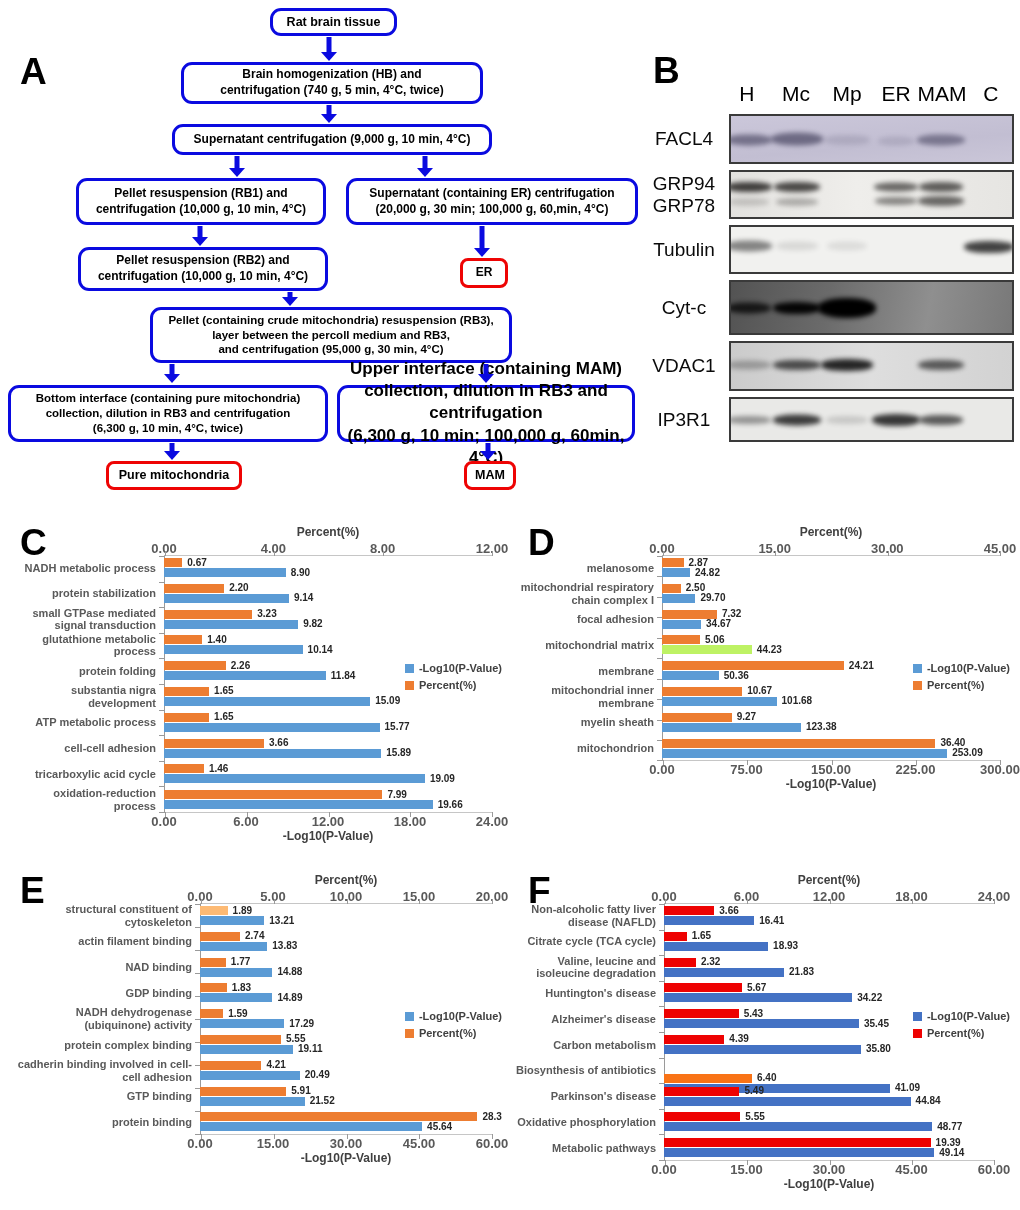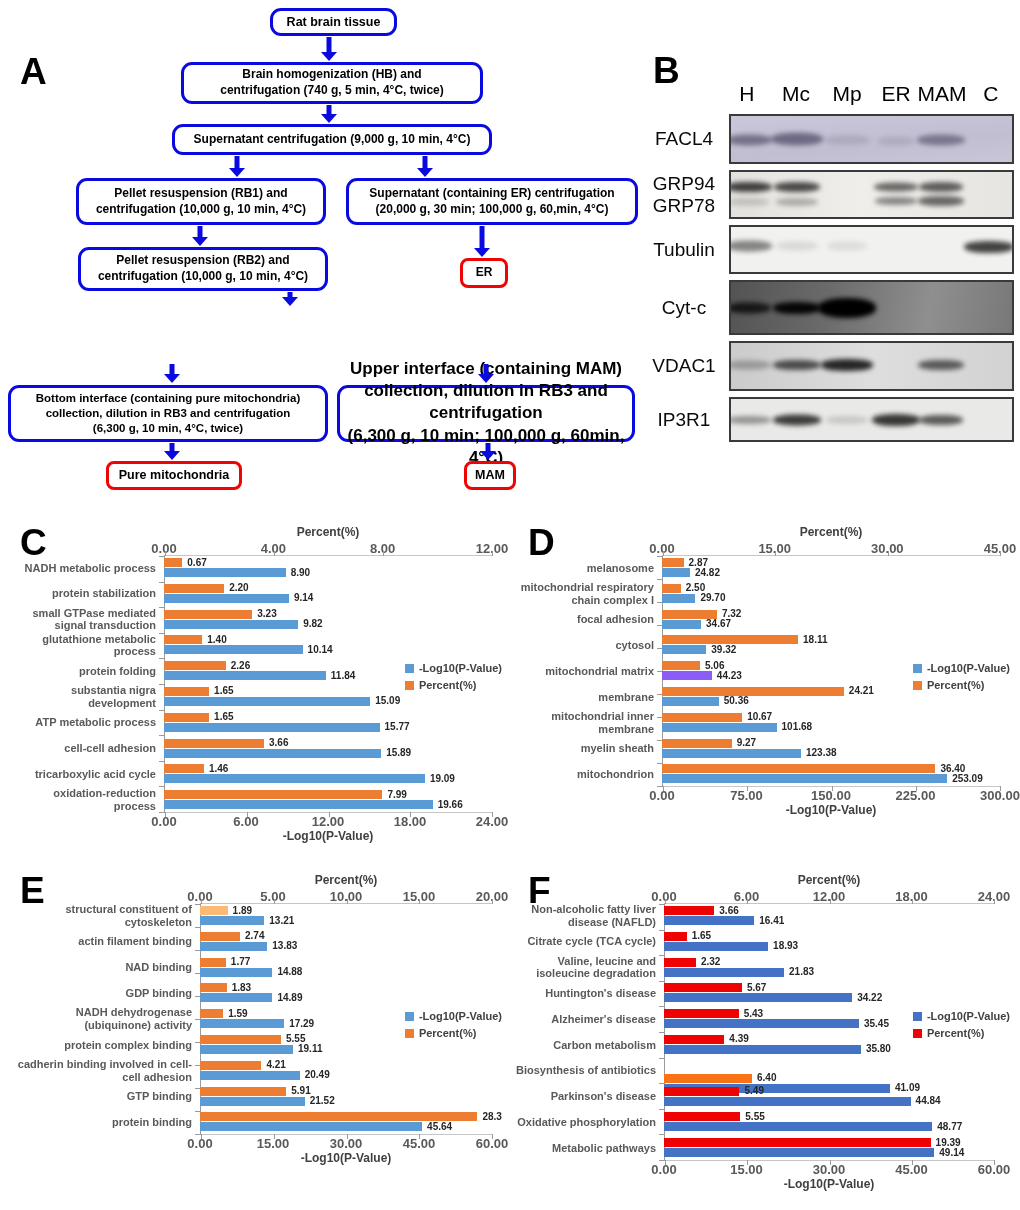--- a/index.html
+++ b/index.html
@@ -70,20 +70,23 @@
   <div class="fbox" style="left:181px;top:62px;width:302px;height:42px;">Brain homogenization (HB) and
 centrifugation (740 g, 5 min, 4°C, twice)</div>
   <div class="fbox" style="left:172px;top:124px;width:320px;height:31px;">Supernatant centrifugation (9,000 g, 10 min, 4°C)</div>
   <div class="fbox" style="left:76px;top:178px;width:250px;height:47px;">Pellet resuspension (RB1) and
 centrifugation (10,000 g, 10 min, 4°C)</div>
   <div class="fbox" style="left:346px;top:178px;width:292px;height:47px;">Supernatant (containing ER) centrifugation
 (20,000 g, 30 min; 100,000 g, 60,min, 4°C)</div>
   <div class="fbox red" style="left:460px;top:258px;width:48px;height:30px;">ER</div>
   <div class="fbox" style="left:78px;top:247px;width:250px;height:44px;">Pellet resuspension (RB2) and
 centrifugation (10,000 g, 10 min, 4°C)</div>
+  <div class="fbox" style="left:150px;top:307px;width:362px;height:56px;font-size:11.5px;">Pellet (containing crude mitochondria) resuspension (RB3),
+layer between the percoll medium and RB3,
+and centrifugation (95,000 g, 30 min, 4°C)</div>
   <div class="fbox" style="left:8px;top:385px;width:320px;height:57px;font-size:11.5px;">Bottom interface (containing pure mitochondria)
 collection, dilution in RB3 and centrifugation
 (6,300 g, 10 min, 4°C, twice)</div>
   <div class="fbox" style="left:337px;top:385px;width:298px;height:57px;font-size:17px;">Upper interface (containing MAM)
 collection, dilution in RB3 and centrifugation
 (6,300 g, 10 min; 100,000 g, 60min, 4°C)</div>
   <div class="fbox red" style="left:106px;top:461px;width:136px;height:29px;font-size:12.5px;">Pure mitochondria</div>
   <div class="fbox red" style="left:464px;top:461px;width:52px;height:29px;font-size:12.5px;">MAM</div>
 
   <div class="arr" style="left:321px;top:37px;height:24px;"></div>
@@ -395,37 +398,26 @@
       <div class="ch-bars">
         <div class="bar pct" style="width:16.26666666666667%;background:#ed7d31;">
               <span class="val">7.32</span>
             </div>
         <div class="bar log" style="width:11.556666666666668%;background:#5b9bd5;">
               <span class="val">34.67</span>
             </div>
       </div>
     </div>
     <div class="ch-row">
-      <div class="ch-lab">cytosol</div>
-      <div class="ch-bars">
-        <div class="bar pct" style="width:40.24444444444445%;background:#ed7d31;">
-              <span class="val">18.11</span>
-            </div>
-        <div class="bar log" style="width:13.106666666666666%;background:#5b9bd5;">
-              <span class="val">39.32</span>
-            </div>
-      </div>
-    </div>
-    <div class="ch-row">
       <div class="ch-lab">mitochondrial matrix</div>
       <div class="ch-bars">
         <div class="bar pct" style="width:11.244444444444444%;background:#ed7d31;">
               <span class="val">5.06</span>
             </div>
-        <div class="bar log" style="width:14.743333333333334%;background:#8b5cf6;">
+        <div class="bar log" style="width:14.743333333333334%;background:#bef264;padding-left:40px;">
               <span class="val">44.23</span>
             </div>
       </div>
     </div>
     <div class="ch-row">
       <div class="ch-lab">membrane</div>
       <div class="ch-bars">
         <div class="bar pct" style="width:53.800000000000004%;background:#ed7d31;">
               <span class="val">24.21</span>
             </div>

